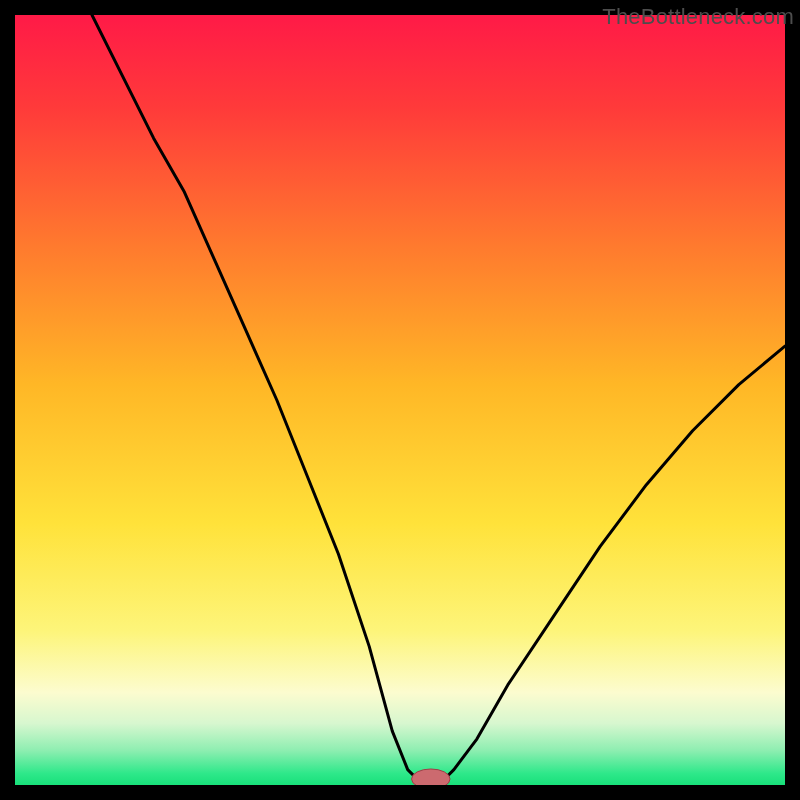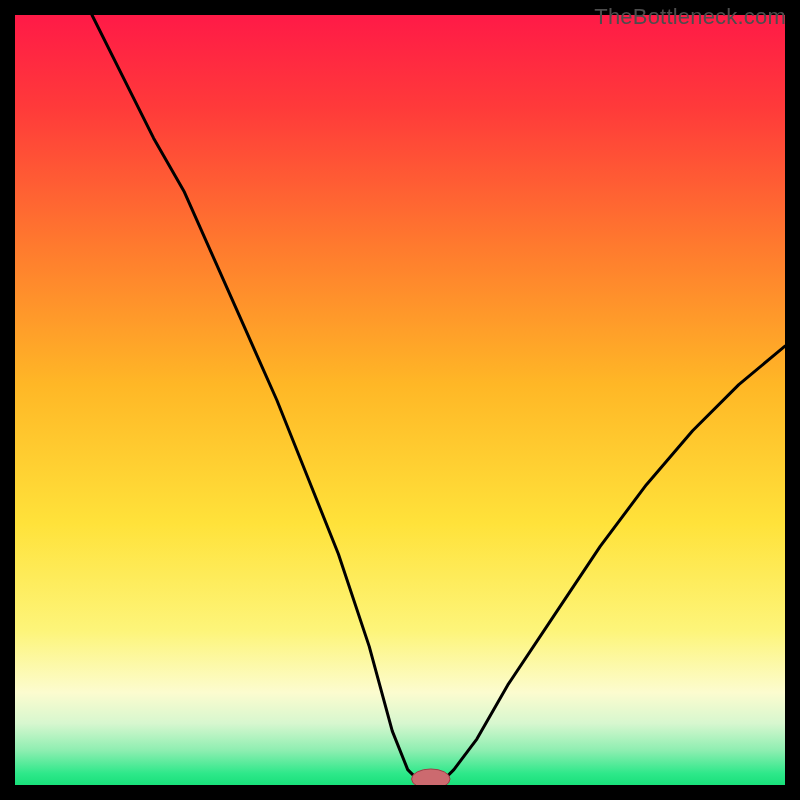--- a/index.html
+++ b/index.html
@@ -13,21 +13,21 @@
   }
   .frame {
     position: relative;
     width: 800px;
     height: 800px;
     background: #000000;
   }
   .watermark {
     position: absolute;
     top: 4px;
-    right: 14px;
+    right: 6px;
     color: #4d4d4d;
     font-size: 22px;
     font-weight: 500;
     letter-spacing: 0.2px;
     z-index: 20;
   }
   .plot {
     position: absolute;
     left: 15px;
     top: 15px;

